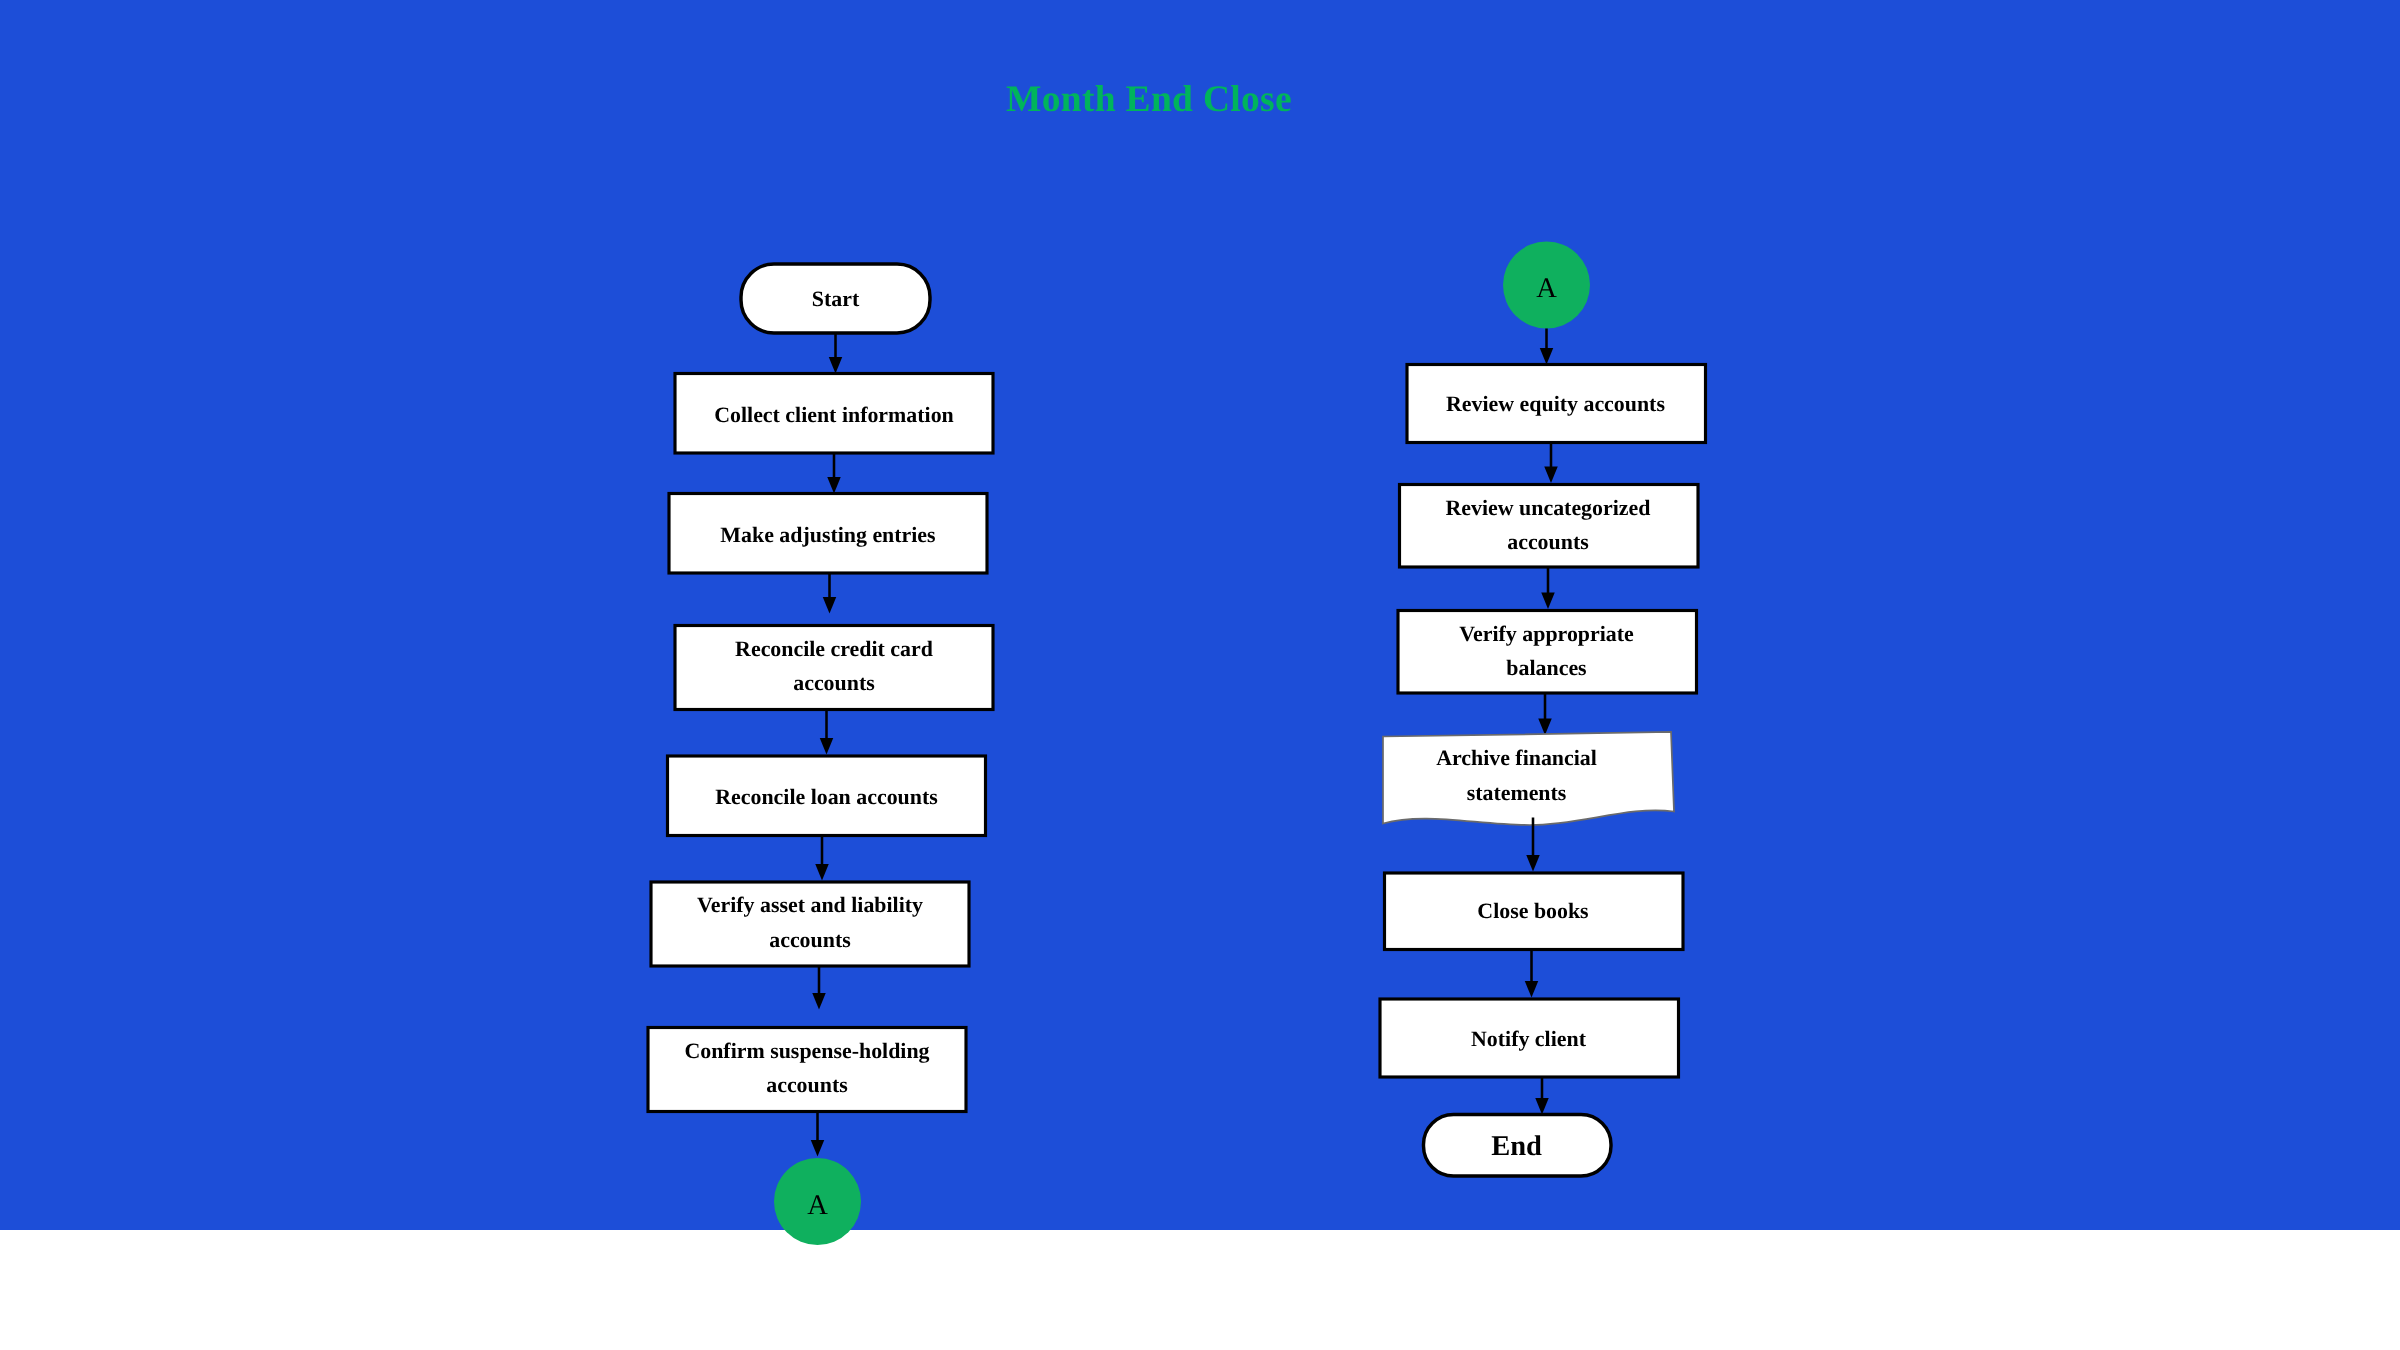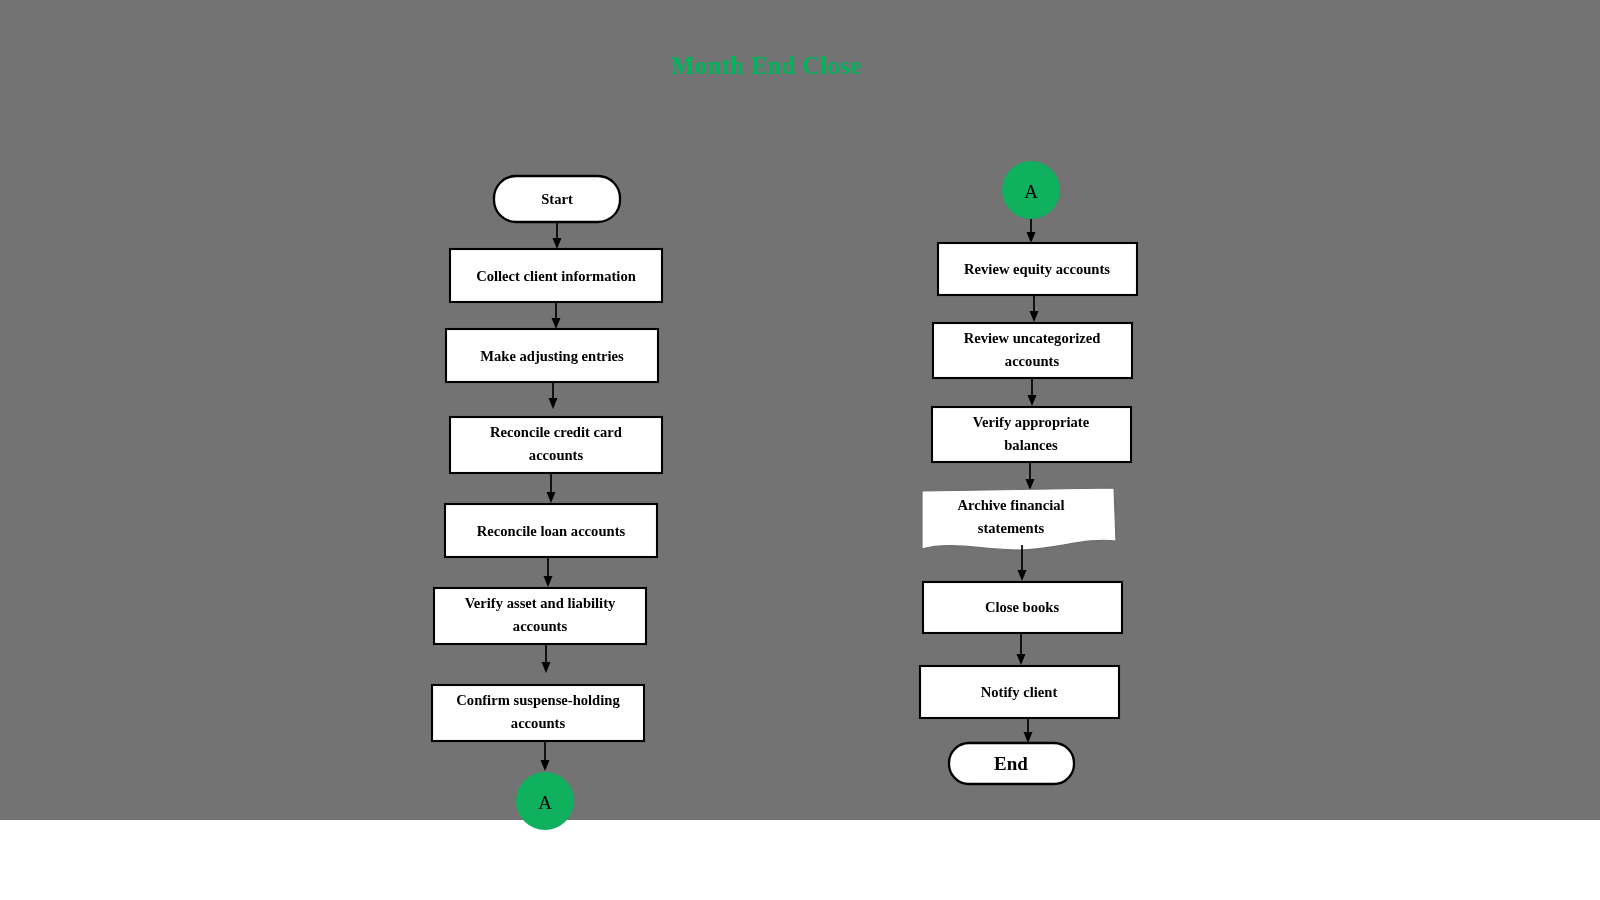--- a/index.html
+++ b/index.html
@@ -11,21 +11,21 @@
   body {
     width: 1600px;
     height: 900px;
     overflow: hidden;
     font-family: "Liberation Serif", "DejaVu Serif", serif;
   }
   #canvas {
     position: relative;
     width: 1600px;
     height: 820px;
-    background: #737373;
+    background: #1d4ed8;
     text-align: right;
   }
   #flow-svg {
     position: absolute;
     left: 0;
     top: 0;
     width: 1600px;
     height: 900px;
     display: block;
   }

